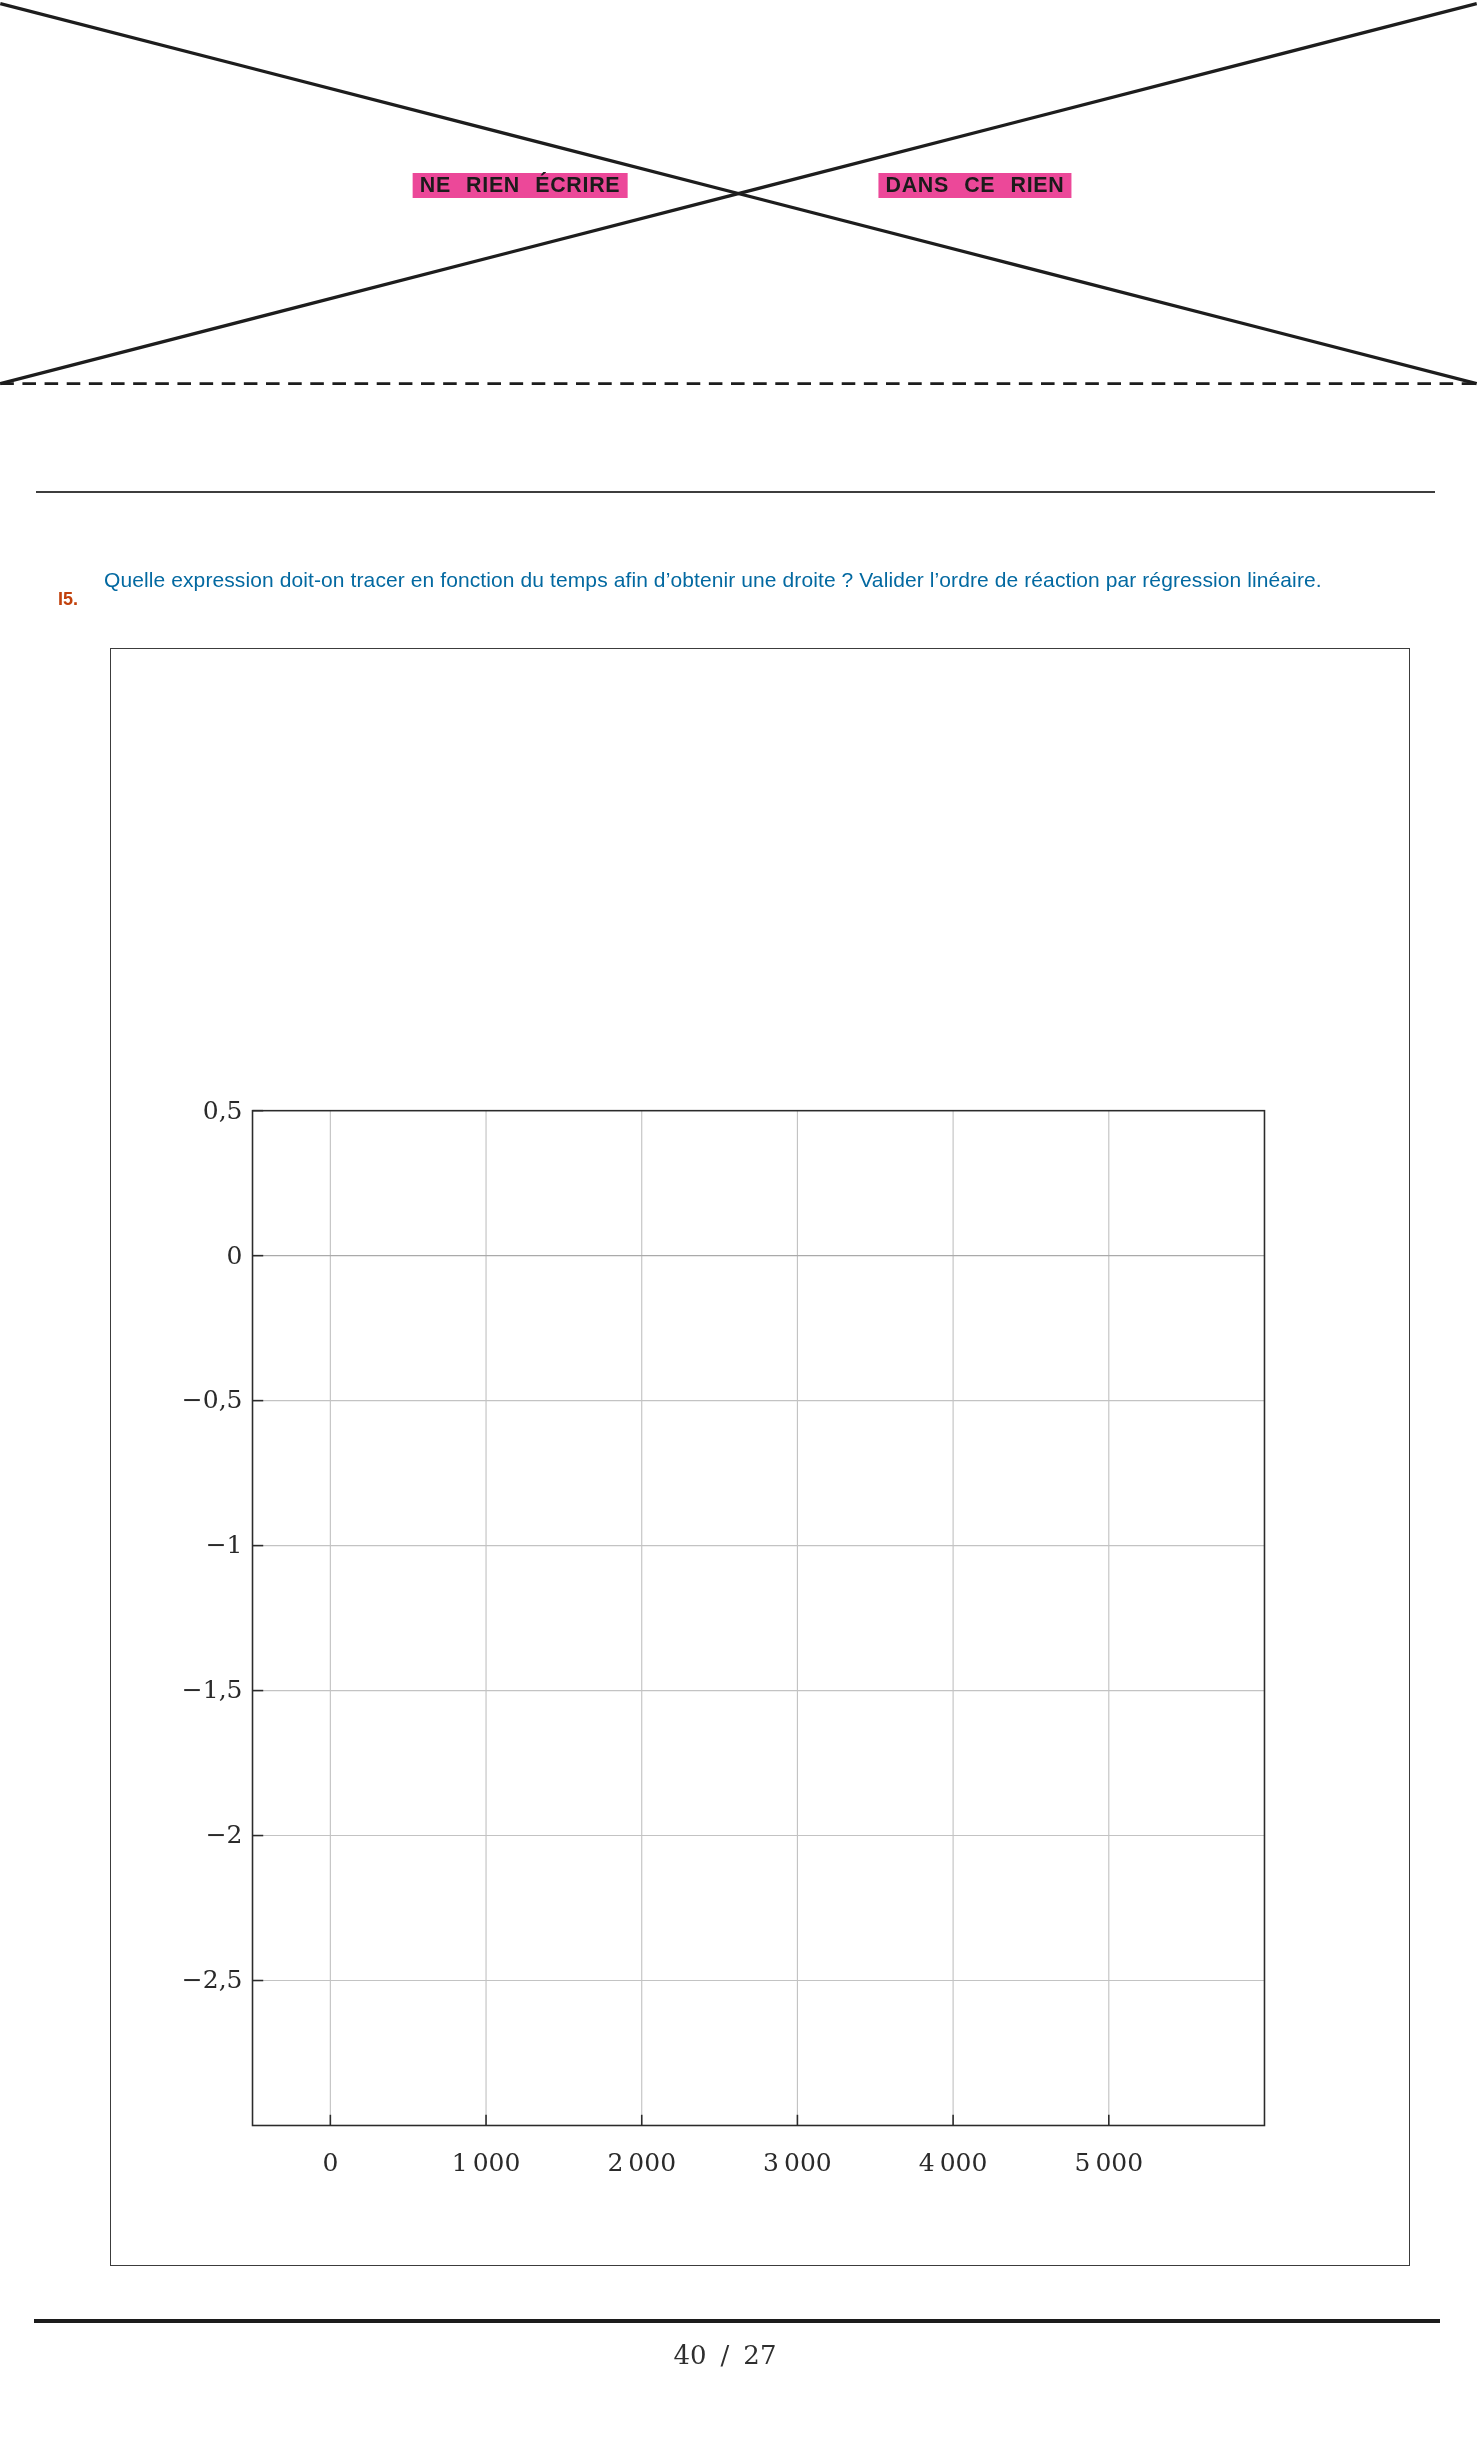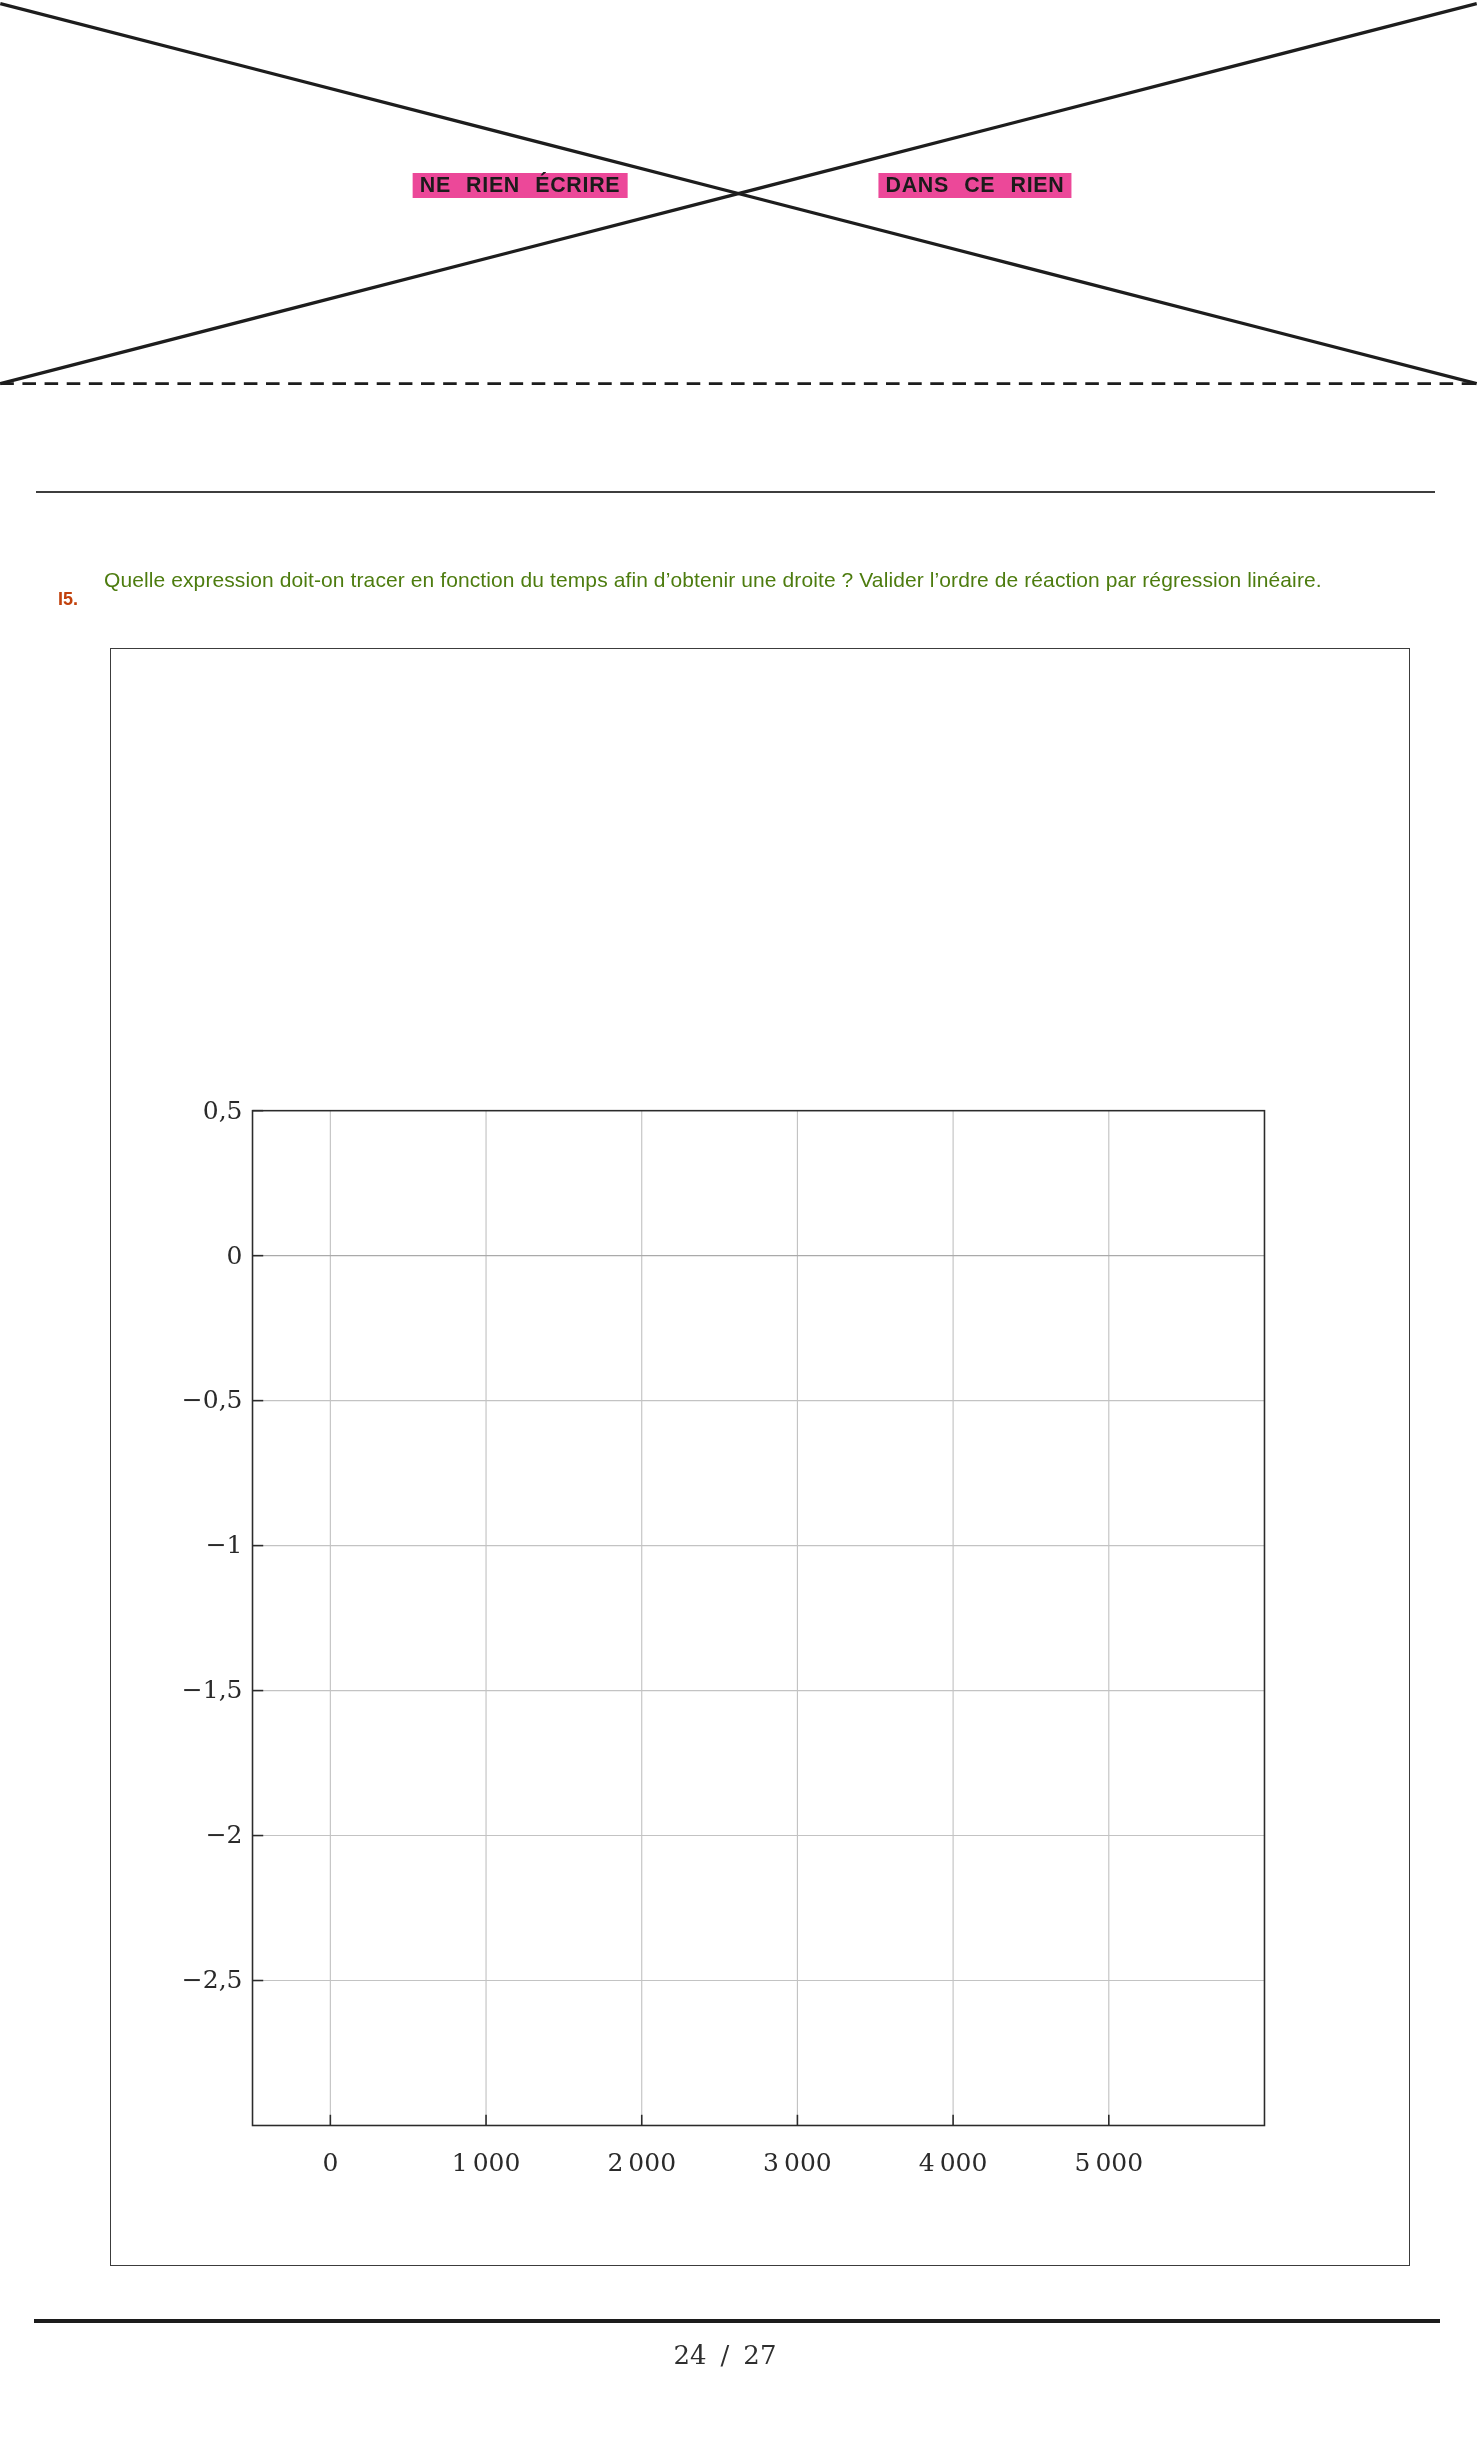--- a/index.html
+++ b/index.html
@@ -61,21 +61,21 @@
     color: #c2410c;
     line-height: 39px;
   }
   #question-text {
     position: absolute;
     left: 104px; top: 560px;
     width: 1334px;
     font-size: 21px;
     font-weight: 400;
     letter-spacing: 0.1px;
-    color: #4d7c0f;
+    color: #0369a1;
     line-height: 39px;
     text-align: justify;
   }
 
   
   #answer-box {
     position: absolute;
     left: 110px; top: 648px;
     width: 1300px; height: 1618px;
     border: 1.1px solid #3c3c3c;
@@ -172,16 +172,16 @@
           <text x="184" y="1062.7142857142858" text-anchor="end">−0,5</text>
           <text x="184" y="1265.5714285714284" text-anchor="end">−1</text>
           <text x="184" y="1468.4285714285713" text-anchor="end">−1,5</text>
           <text x="184" y="1671.2857142857142" text-anchor="end">−2</text>
           <text x="184" y="1874.142857142857" text-anchor="end">−2,5</text>
         </g>
       </svg>
   </div>
 
   <div id="footer-rule"></div>
-  <div id="page-indicator">24 / 27</div>
+  <div id="page-indicator">40 / 27</div>
 
 </div>
 
 
 </body></html>

